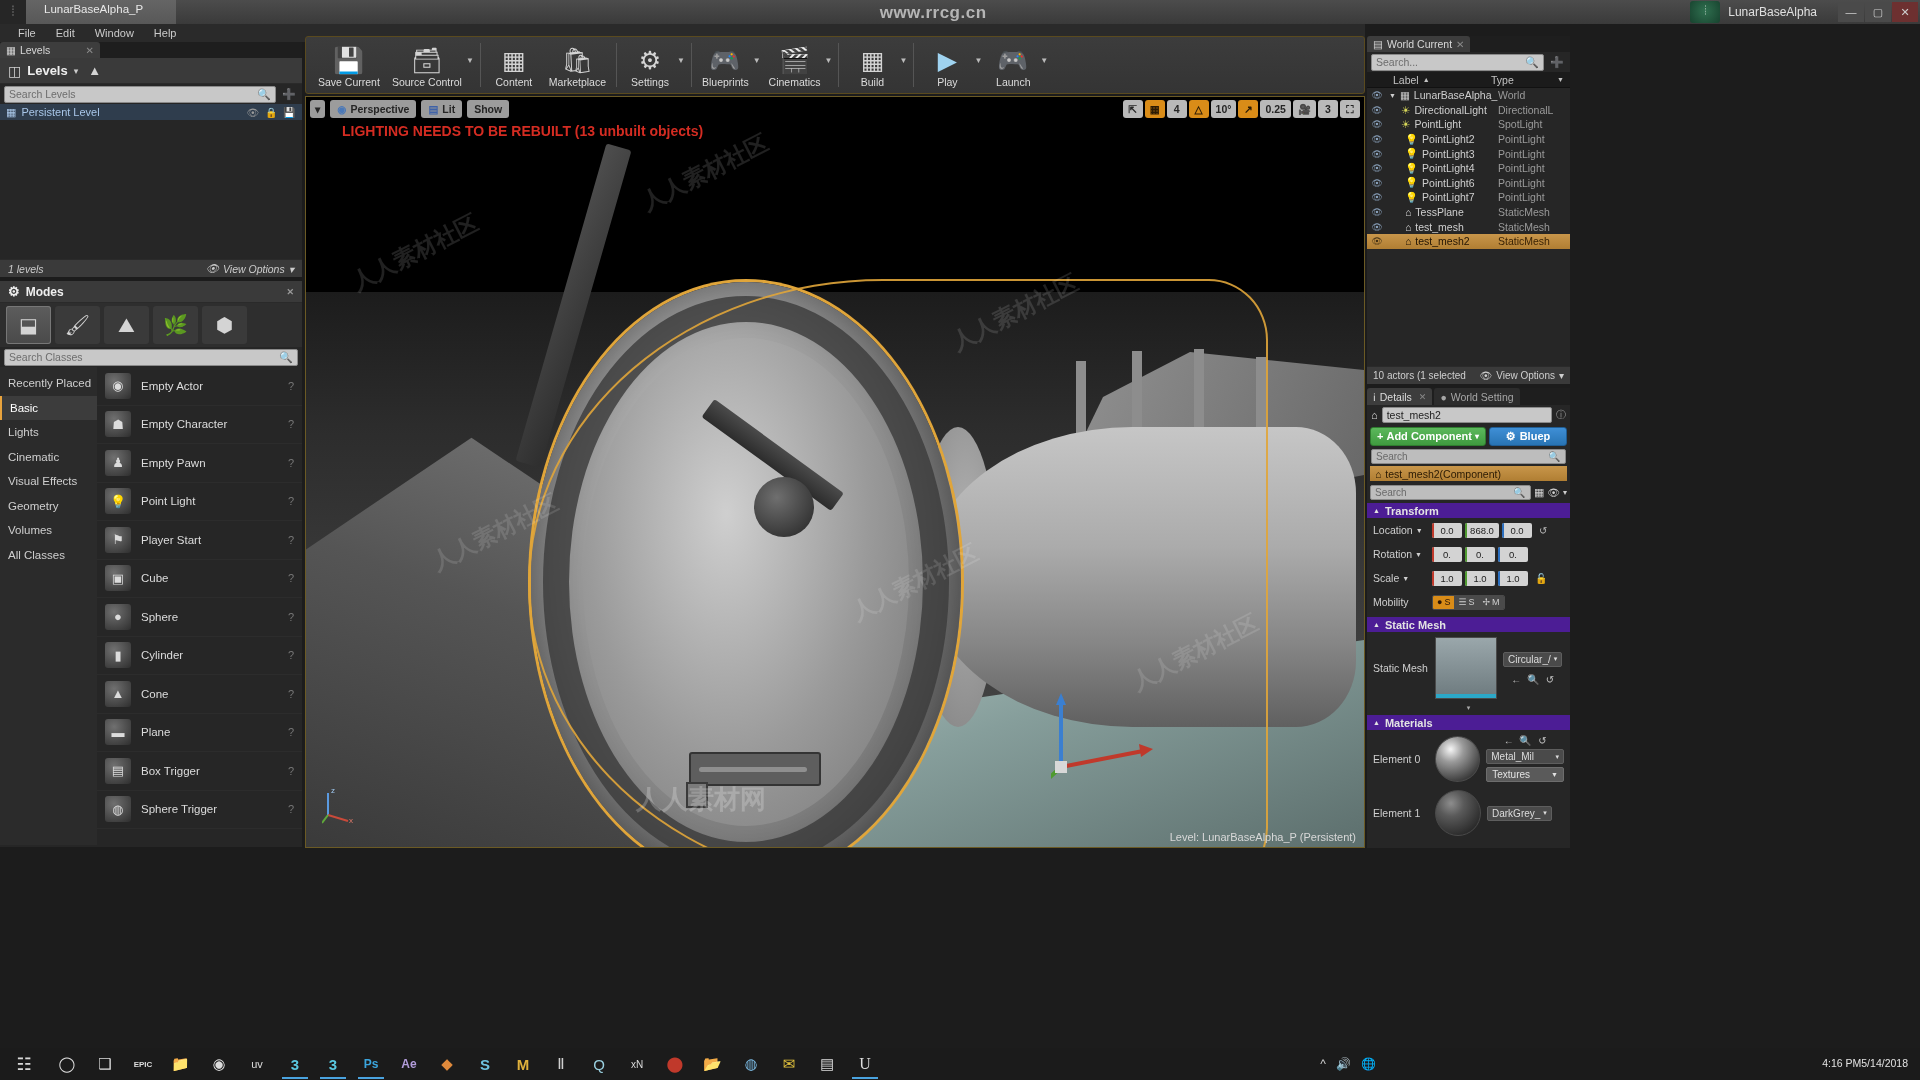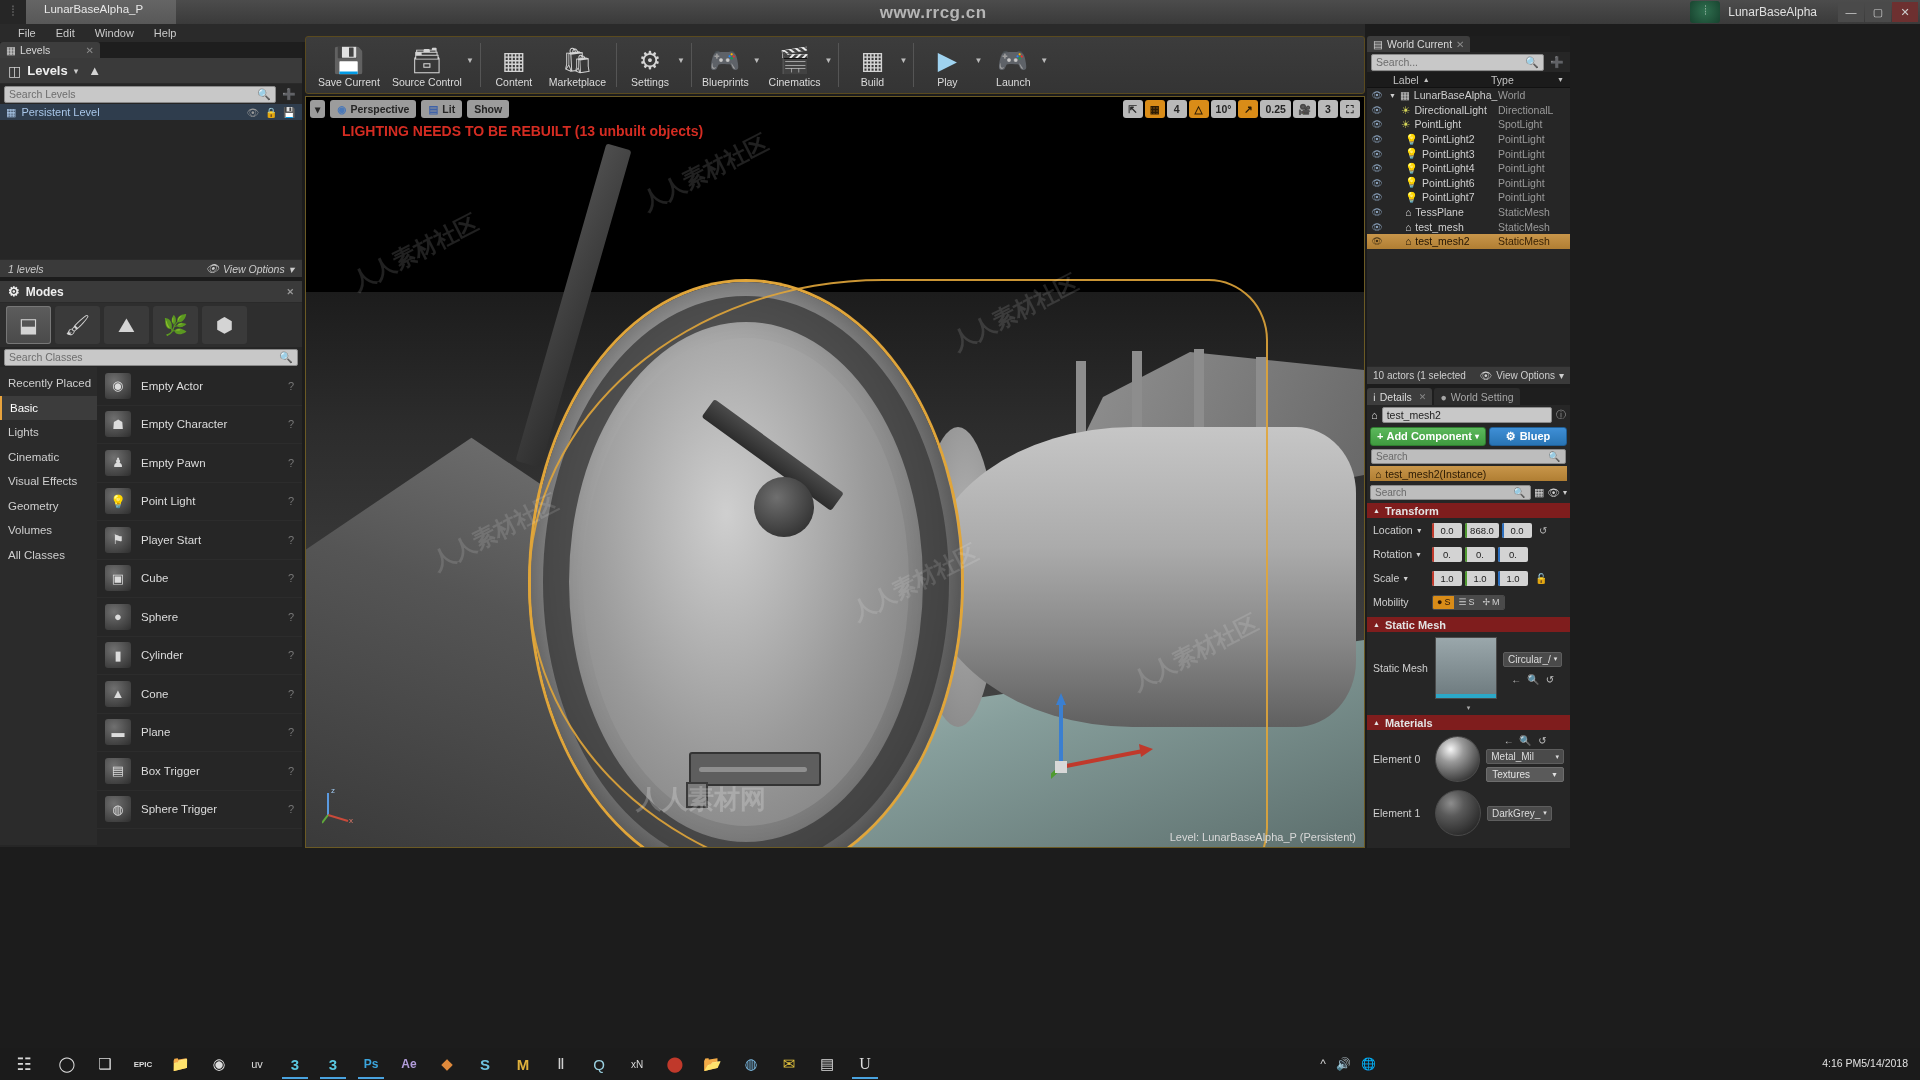--- a/index.html
+++ b/index.html
@@ -228,21 +228,21 @@
     font-size:11px;font-weight:bold;color:#ffffff; }
   .btn-bp { width:78px;height:19px;background:linear-gradient(#3f8fd6,#2874b4);border:1px solid #1f5d94;
     border-radius:3px;display:flex;align-items:center;justify-content:center;gap:4px;
     font-size:11px;font-weight:bold;color:#ffffff;overflow:hidden; }
   .srch-sm { height:15px;background:#bdbdbd;border:1px solid #8a8a8a;border-radius:2px;
     display:flex;align-items:center;padding:0 4px;font-size:10px;color:#6a6a6a;margin:2px 4px; }
   .srch-sm .mag { margin-left:auto;color:#3c3c3c; }
   .comp-row { height:15px;display:flex;align-items:center;gap:4px;padding:0 5px;font-size:10.5px;
     background:linear-gradient(#c8964a,#b07e33);color:#2a1a04;margin:0 3px; }
   .sect-hdr { height:15px;display:flex;align-items:center;gap:5px;padding:0 6px;font-size:11px;
-    font-weight:bold;color:#e3e3e3;background:#7f1d1d;margin-top:3px; }
+    font-weight:bold;color:#e3e3e3;background:#4c1d95;margin-top:3px; }
   .prop-row { height:20px;display:flex;align-items:center;padding:12px 6px;font-size:10.5px;color:#cfcfcf;gap:3px; }
   .prop-row .pl { width:56px;display:flex;align-items:center;gap:3px; }
   .vec-in { width:30px;height:15px;background:#d3d3d3;border-radius:2px;font-size:9.5px;color:#1c1c1c;
     display:flex;align-items:center;justify-content:center;position:relative;overflow:hidden; }
   .vec-in.x:before,.vec-in.y:before,.vec-in.z:before{content:"";position:absolute;left:0;top:0;width:2px;height:100%;}
   .vec-in.x:before{background:#c0392b;} .vec-in.y:before{background:#4f9b2f;} .vec-in.z:before{background:#2b6fc0;}
   .vec-in.wide { width:34px; }
   .mob-seg { display:flex;height:15px;border-radius:2px;overflow:hidden;border:1px solid #4a4a4a; }
   .mob-opt { display:flex;align-items:center;gap:2px;padding:0 4px;font-size:9px;background:#4a4a4a;color:#d0d0d0; }
   .mob-opt.on { background:#d98c18;color:#2a1505; }
@@ -766,21 +766,21 @@
           <span>⚙</span>
           <span>Bluep</span>
         </div>
       </div>
       <div class="srch-sm">
         <span>Search</span>
         <span class="mag">🔍</span>
       </div>
       <div class="comp-row">
         <span>⌂</span>
-        <span>test_mesh2(Instance)</span>
+        <span>test_mesh2(Component)</span>
       </div>
       <div style="display:flex;align-items:center;gap:3px;padding:0 3px;margin-top:4px">
         <div class="srch-sm" style="flex:1;margin:0">
           <span>Search</span>
           <span class="mag">🔍</span>
         </div>
         <span style="font-size:11px;color:#cfcfcf">▦</span>
         <span style="font-size:10px;color:#cfcfcf">👁</span>
         <span style="font-size:8px;color:#cfcfcf">▾</span>
       </div>

